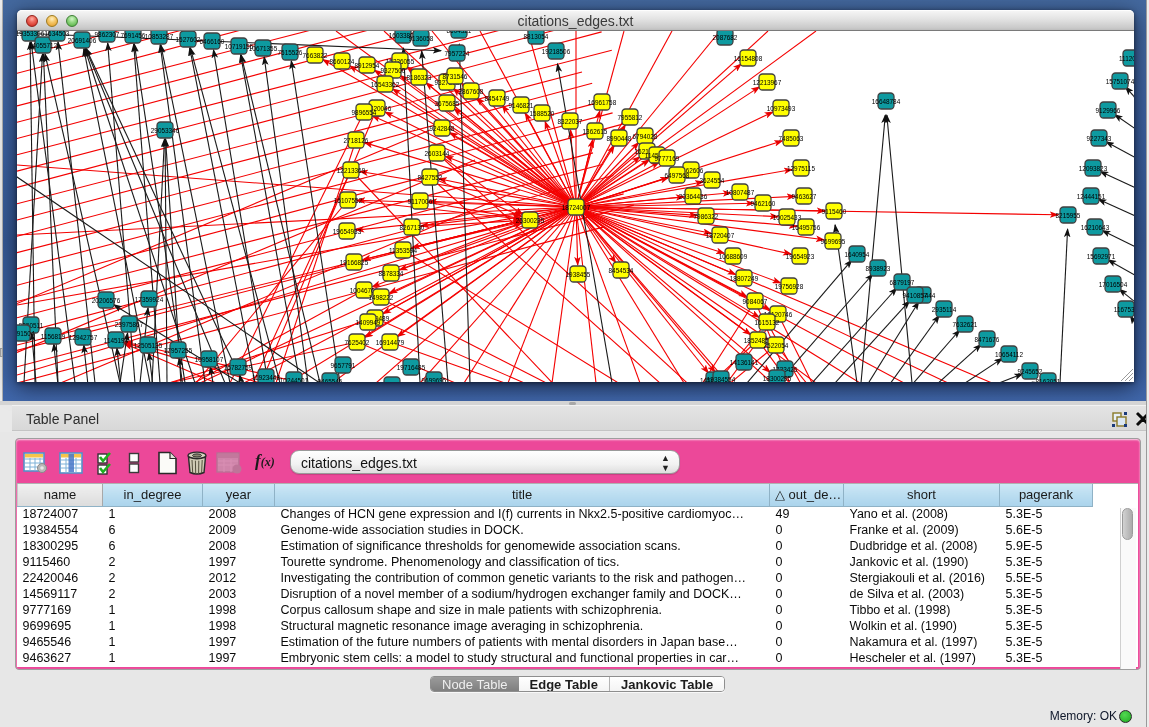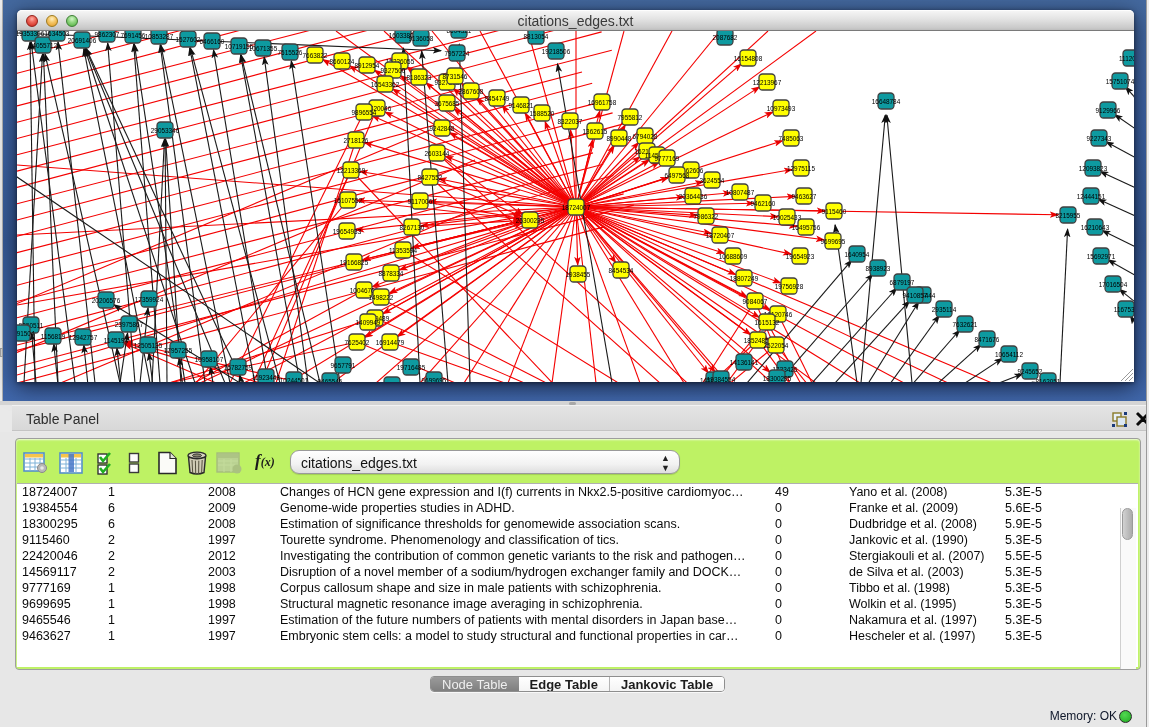--- a/index.html
+++ b/index.html
@@ -10,21 +10,21 @@
 #tlr{left:9px;background:radial-gradient(circle at 50% 30%,#ffb0a8 0%,#ee6c60 35%,#d83c30 75%,#a02018 100%);border:1px solid #94201a;}
 #tly{left:29px;background:radial-gradient(circle at 50% 30%,#ffeebe 0%,#f5c86a 40%,#e9a83a 80%,#b67b18 100%);border:1px solid #9e7b1e;}
 #tlg{left:49px;background:radial-gradient(circle at 50% 30%,#d2f5c8 0%,#93d782 40%,#62ba52 80%,#3c8c30 100%);border:1px solid #3e7e35;}
 #canvas{position:absolute;left:0;top:21px;width:1117px;height:351px;background:#fff;overflow:hidden}
 #grip{position:absolute;right:0;bottom:0;width:15px;height:15px}
 #divider{position:absolute;left:0;top:401px;width:1149px;height:4px;background:#d4d4d4}
 #divider .nub{position:absolute;left:569px;top:1px;width:7px;height:3px;background:#a8a8a8;border-radius:2px}
 #tpbar{position:absolute;left:12px;top:405px;width:1149px;height:26px;background:linear-gradient(180deg,#e4e4e4,#d8d8d8);border-top:1px solid #f2f2f2;border-bottom:1px solid #c4c4c4}
 #tpbar .t{position:absolute;left:14px;top:5px;font-size:14px;color:#2e2e2e}
 #tpbody{position:absolute;left:0;top:432px;width:1146px;height:295px;background:#e7e7e7}
-#innerbox{position:absolute;left:15px;top:6px;width:1126px;height:232px;background:#bef264;border:1px solid #9e9e9e;border-radius:4px;box-shadow:inset 0 1px 2px rgba(255,255,255,.8)}
+#innerbox{position:absolute;left:15px;top:6px;width:1126px;height:232px;background:#ec4899;border:1px solid #9e9e9e;border-radius:4px;box-shadow:inset 0 1px 2px rgba(255,255,255,.8)}
 #toolbar{position:absolute;left:4px;top:12px;height:24px;width:1100px}
 #dropdown{position:absolute;left:274px;top:11px;width:390px;height:24px;border:1px solid #9a9a9a;border-radius:9px;background:linear-gradient(180deg,#ffffff 0%,#f2f2f2 60%,#dedede 100%);box-shadow:0 1px 1px rgba(0,0,0,0.15)}
 #dropdown .t{position:absolute;left:10px;top:4px;font-size:14px;color:#111}
 #dropdown .ar{position:absolute;right:9px;top:2px;font-size:9px;color:#222;line-height:10px;text-align:center}
 #tablewrap{position:absolute;left:1px;top:44px;width:1121px;height:184px;background:#fff;border-top:1px solid #b0b0b0}
 table{border-collapse:collapse;table-layout:fixed;width:1075px;font-size:12.5px;color:#0a0a0a}
 th{height:22px;font-weight:normal;font-size:13px;color:#1a1a1a;background:linear-gradient(180deg,#cde7f6 0%,#b9dcf0 55%,#abd4ec 100%);border-right:1px solid #8fb2c6;border-bottom:1px solid #8fb2c6;overflow:hidden;white-space:nowrap}
 th.c1{background:linear-gradient(180deg,#f0f0f0,#dcdcdc);border-right:1px solid #a8a8a8;border-left:1px solid #c8c8c8}
 td{height:16px;padding:0 4px 0 6px;overflow:hidden;white-space:nowrap;border:0}
 td.c1{padding-left:5px}
@@ -682,34 +682,43 @@
     <colgroup>
             <col class="w1">
             <col class="w2">
             <col class="w3">
             <col class="w4">
             <col class="w5">
             <col class="w6">
             <col class="w7">
           </colgroup>
     <tbody>
+            <tr>
+              <th class="c1">name</th>
+              <th>in_degree</th>
+              <th>year</th>
+              <th>title</th>
+              <th style="text-align:left;padding-left:5px">△ out_de…</th>
+              <th>short</th>
+              <th>pagerank</th>
+            </tr>
 <tr>
               <td class="c1">18724007</td>
               <td class="c2">1</td>
               <td class="c3">2008</td>
               <td class="c4">Changes of HCN gene expression and I(f) currents in Nkx2.5-positive cardiomyoc…</td>
               <td class="c5">49</td>
               <td class="c6">Yano et al. (2008)</td>
               <td class="c7">5.3E-5</td>
             </tr>
 <tr>
               <td class="c1">19384554</td>
               <td class="c2">6</td>
               <td class="c3">2009</td>
-              <td class="c4">Genome-wide properties studies in ADHD.</td>
+              <td class="c4">Genome-wide association studies in DOCK.</td>
               <td class="c5">0</td>
               <td class="c6">Franke et al. (2009)</td>
               <td class="c7">5.6E-5</td>
             </tr>
 <tr>
               <td class="c1">18300295</td>
               <td class="c2">6</td>
               <td class="c3">2008</td>
               <td class="c4">Estimation of significance thresholds for genomewide association scans.</td>
               <td class="c5">0</td>
@@ -724,21 +733,21 @@
               <td class="c5">0</td>
               <td class="c6">Jankovic et al. (1990)</td>
               <td class="c7">5.3E-5</td>
             </tr>
 <tr>
               <td class="c1">22420046</td>
               <td class="c2">2</td>
               <td class="c3">2012</td>
               <td class="c4">Investigating the contribution of common genetic variants to the risk and pathogen…</td>
               <td class="c5">0</td>
-              <td class="c6">Stergiakouli et al. (2007)</td>
+              <td class="c6">Stergiakouli et al. (2016)</td>
               <td class="c7">5.5E-5</td>
             </tr>
 <tr>
               <td class="c1">14569117</td>
               <td class="c2">2</td>
               <td class="c3">2003</td>
               <td class="c4">Disruption of a novel member of a sodium/hydrogen exchanger family and DOCK…</td>
               <td class="c5">0</td>
               <td class="c6">de Silva et al. (2003)</td>
               <td class="c7">5.3E-5</td>
@@ -751,21 +760,21 @@
               <td class="c5">0</td>
               <td class="c6">Tibbo et al. (1998)</td>
               <td class="c7">5.3E-5</td>
             </tr>
 <tr>
               <td class="c1">9699695</td>
               <td class="c2">1</td>
               <td class="c3">1998</td>
               <td class="c4">Structural magnetic resonance image averaging in schizophrenia.</td>
               <td class="c5">0</td>
-              <td class="c6">Wolkin et al. (1995)</td>
+              <td class="c6">Wolkin et al. (1990)</td>
               <td class="c7">5.3E-5</td>
             </tr>
 <tr>
               <td class="c1">9465546</td>
               <td class="c2">1</td>
               <td class="c3">1997</td>
               <td class="c4">Estimation of the future numbers of patients with mental disorders in Japan base…</td>
               <td class="c5">0</td>
               <td class="c6">Nakamura et al. (1997)</td>
               <td class="c7">5.3E-5</td>

